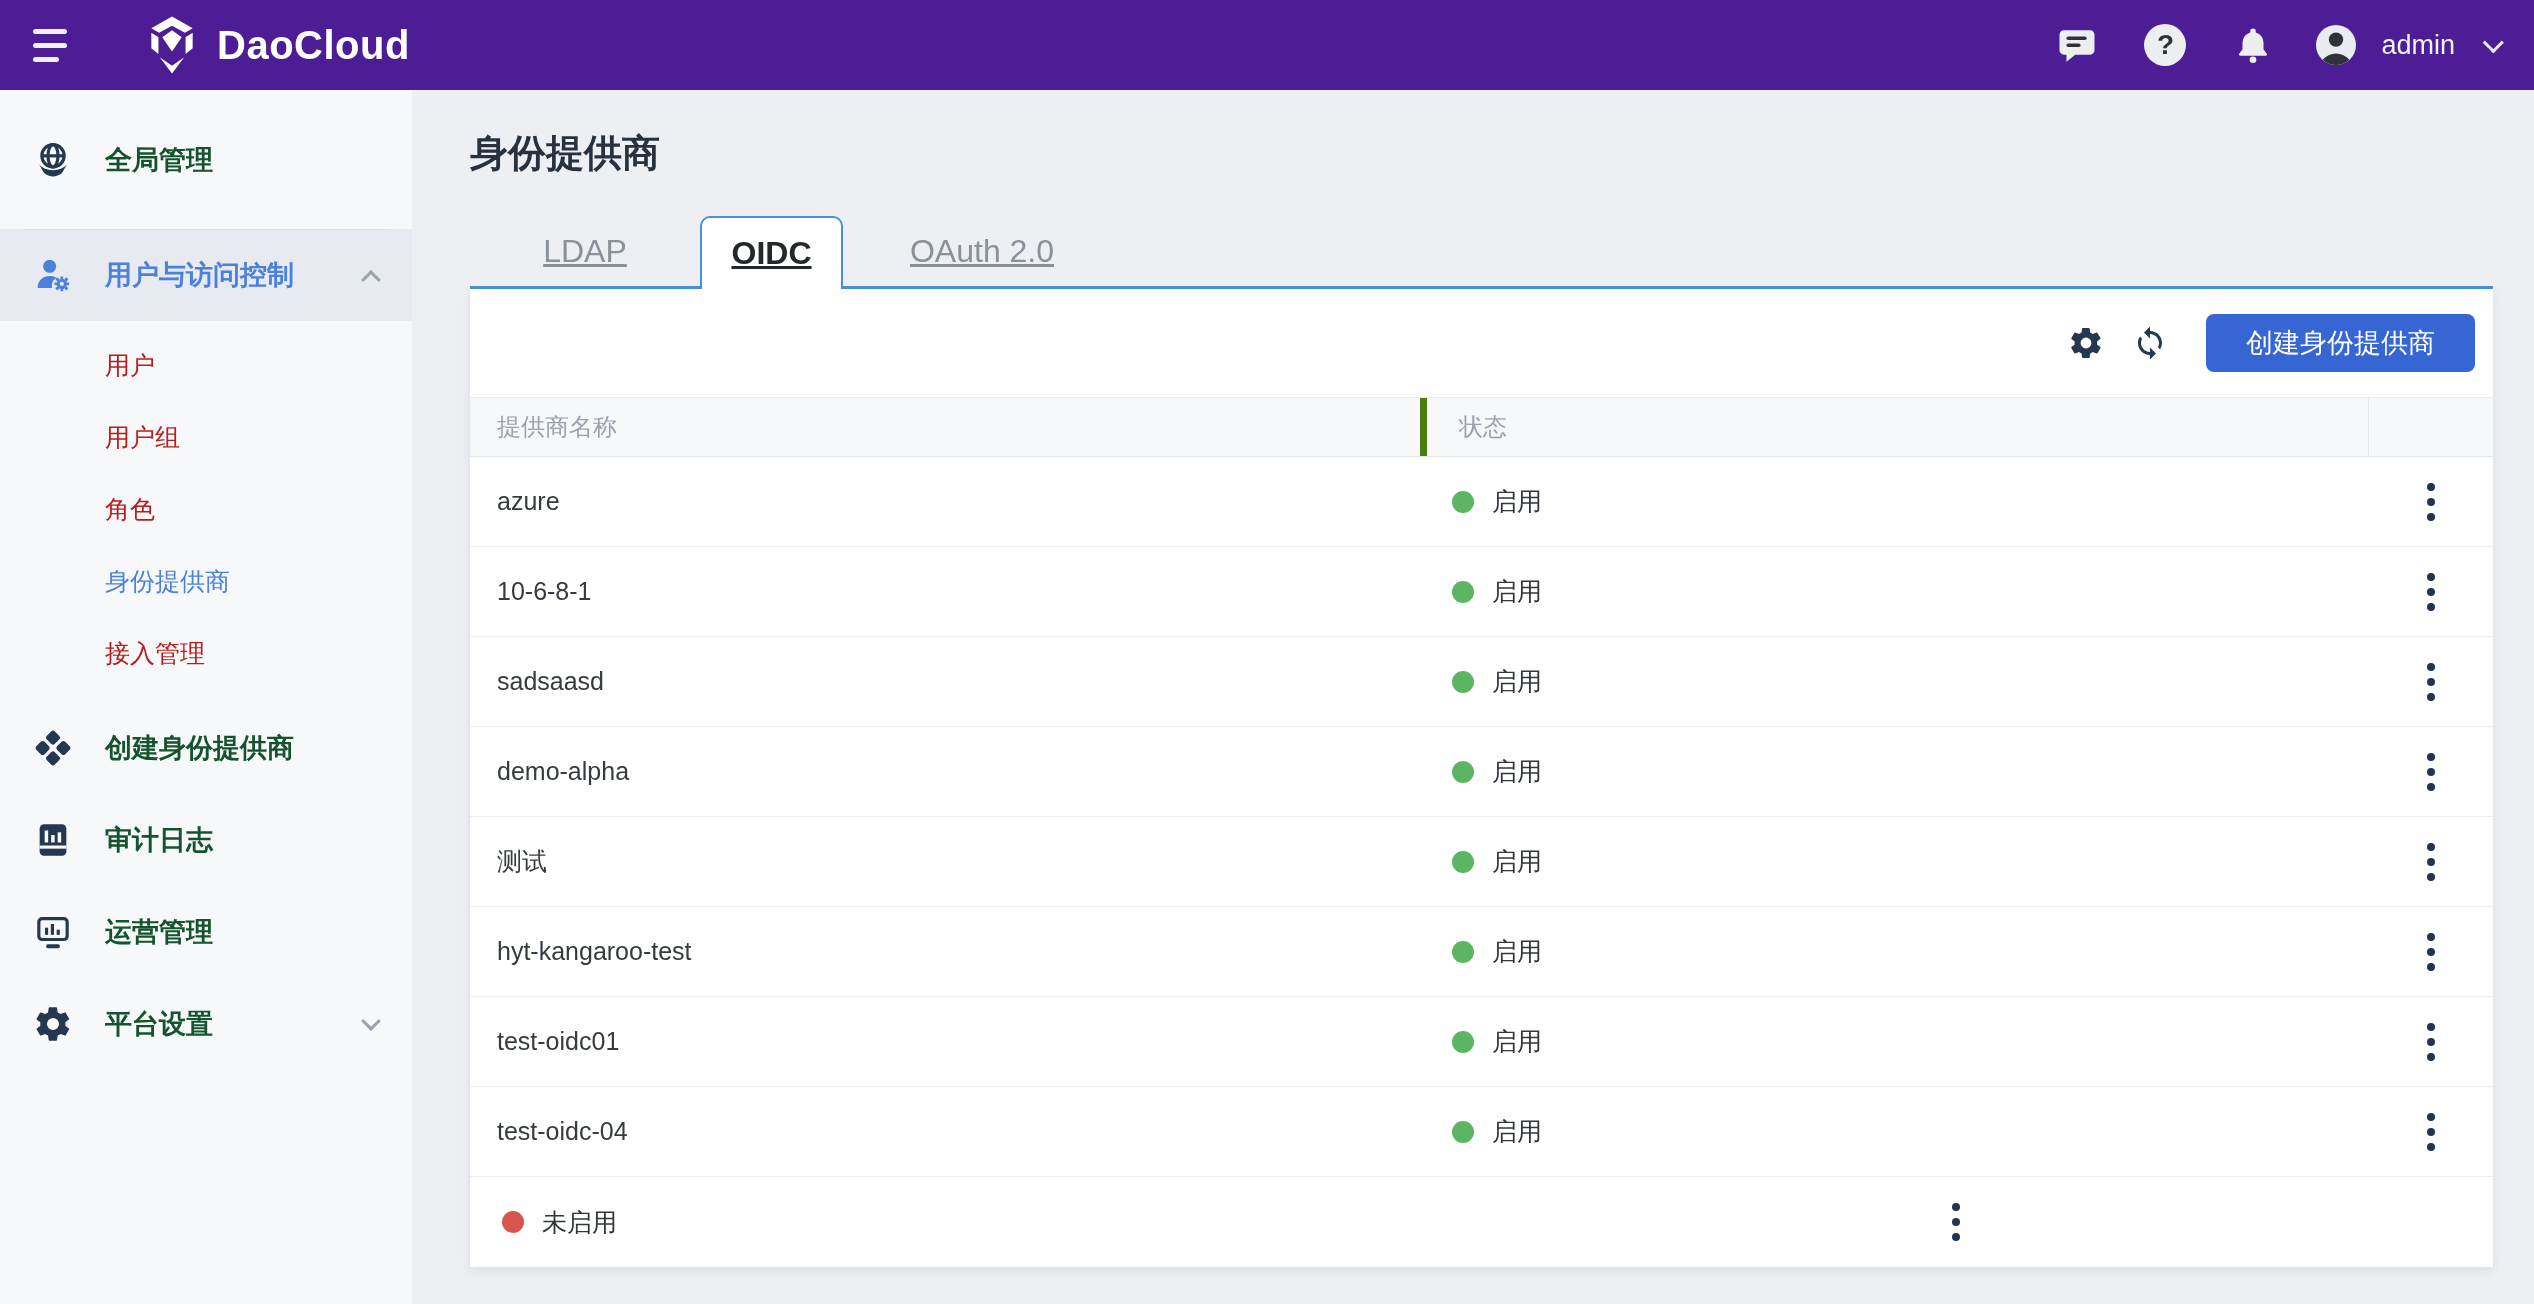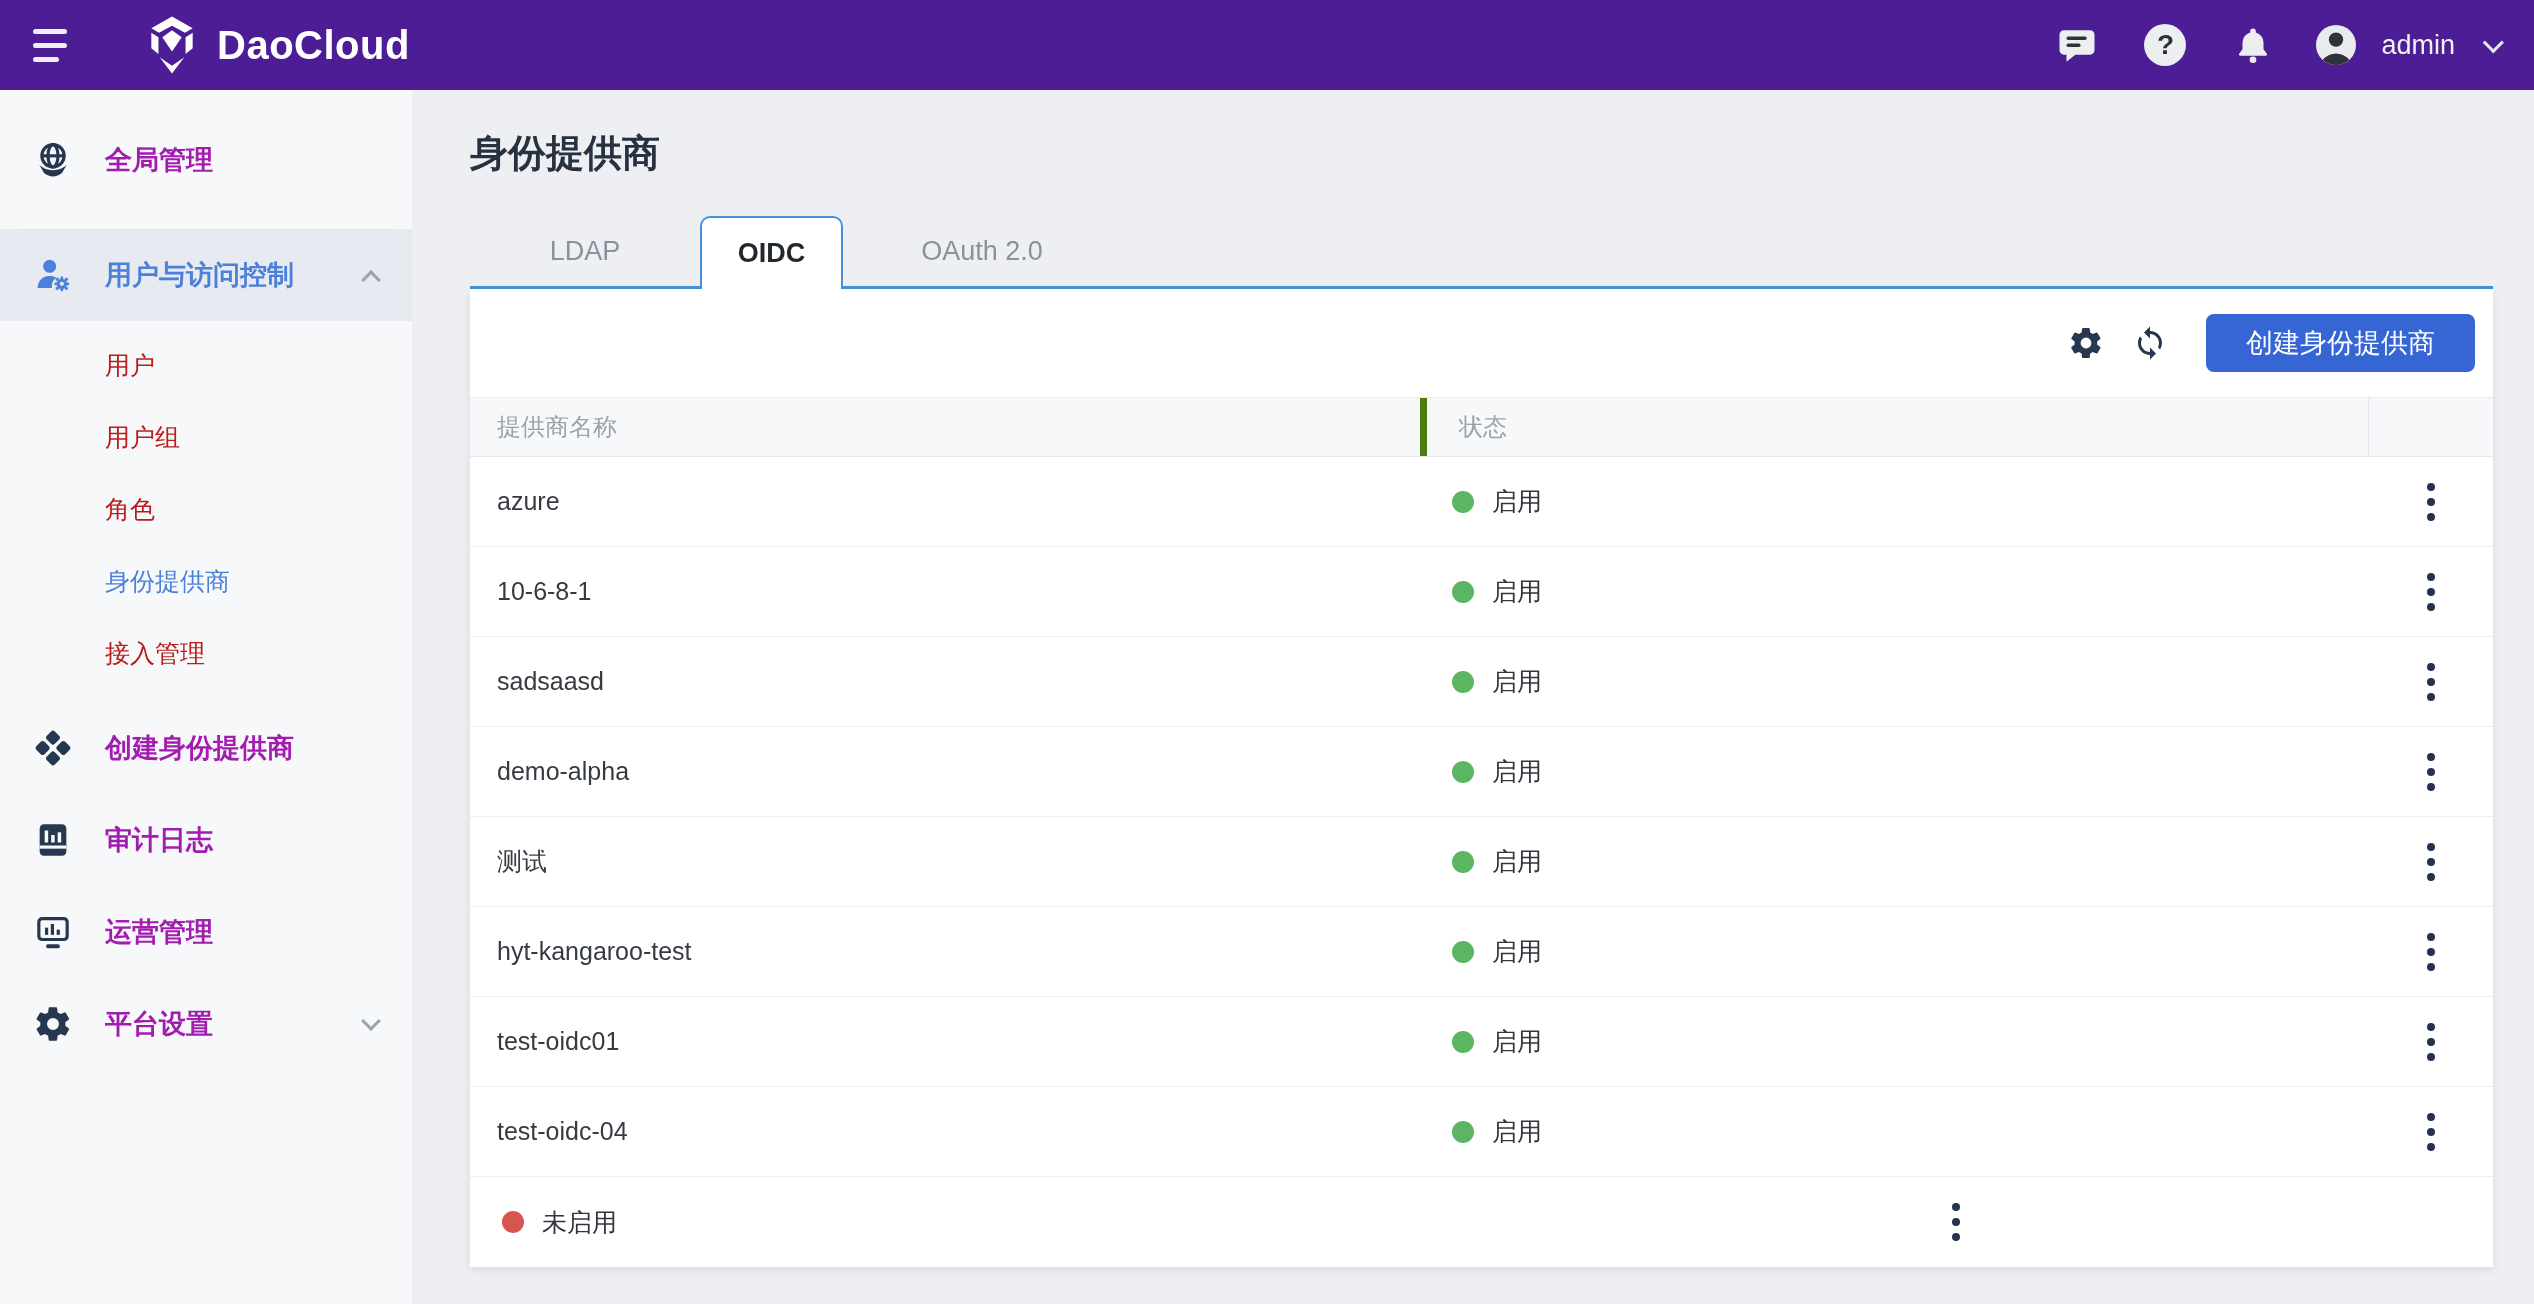--- a/index.html
+++ b/index.html
@@ -30,21 +30,21 @@
   .tb-chev { width:15px; height:15px; border-right:3px solid #e8eaec; border-bottom:3px solid #e8eaec;
     transform:rotate(45deg) translateY(-4px); margin-left:18px; cursor:pointer; }
 
   
   .sidebar { position:absolute; left:0; top:90px; width:412px; height:1214px;
     background:#f7f8fa; padding-top:24px; z-index:20; }
   .nav-item { position:relative; height:92px; display:flex; align-items:center; cursor:pointer; }
   .nav-item .nico { position:absolute; left:33px; width:40px; height:40px; display:flex;
     align-items:center; justify-content:center; }
   .nav-item .nico svg { width:40px; height:40px; }
-  .nav-label { margin-left:105px; font-size:27px; font-weight:700; color:#a21caf; }
+  .nav-label { margin-left:105px; font-size:27px; font-weight:700; color:#14532d; }
   .nav-item.active-group { background:#e7eaf0; margin-top:23px; }
   .nav-item.active-group::before { content:""; position:absolute; left:22px; right:22px; top:0;
     height:1px; background:#dde0e6; }
   .nav-item.active-group .nav-label { color:#4b80db; }
   .chev-up, .chev-down { position:absolute; right:34px; width:14px; height:14px;
     border-right:3px solid #9aa3af; border-bottom:3px solid #9aa3af; }
   .chev-up   { transform:rotate(-135deg); top:44px; }
   .chev-down { transform:rotate(45deg);   top:36px; }
   .subnav { padding:8px 0 0 0; }
   .subnav-item { height:72px; display:flex; align-items:center; padding-left:105px;
@@ -52,21 +52,21 @@
   .subnav-item.active { color:#4b80db; }
   .nav-group2 { margin-top:13px; }
 
   
   .main { position:absolute; left:412px; top:90px; width:2122px; height:1214px; }
   .page-title { margin:40px 0 0 58px; font-size:38px; font-weight:700; color:#28313f; line-height:46px; }
 
   .tabbar { display:flex; align-items:flex-end; margin:40px 41px 0 58px;
     border-bottom:3px solid #4791db; height:73px; }
   .tab { height:70px; display:flex; align-items:center; justify-content:center;
-    font-size:27px; color:#8a919b; cursor:pointer; background:none; border:none; }
+    font-size:32px; color:#8a919b; cursor:pointer; background:none; border:none;text-decoration:underline; }
   .tab-ldap { width:230px; }
   .tab-oauth { width:278px; }
   .tab.active { width:143px; height:73px; background:#ffffff; border:2px solid #4791db;
     border-bottom:none; border-radius:10px 10px 0 0; margin-bottom:-3px;
     color:#23282e; font-weight:700; }
 
   .card { margin:0 41px 0 58px; width:2023px; background:#ffffff;
     box-shadow:0 3px 8px rgba(36,48,66,.10); border-radius:0 0 4px 4px; }
   .toolbar { height:108px; display:flex; align-items:center; justify-content:flex-end;
     padding-right:18px; }

